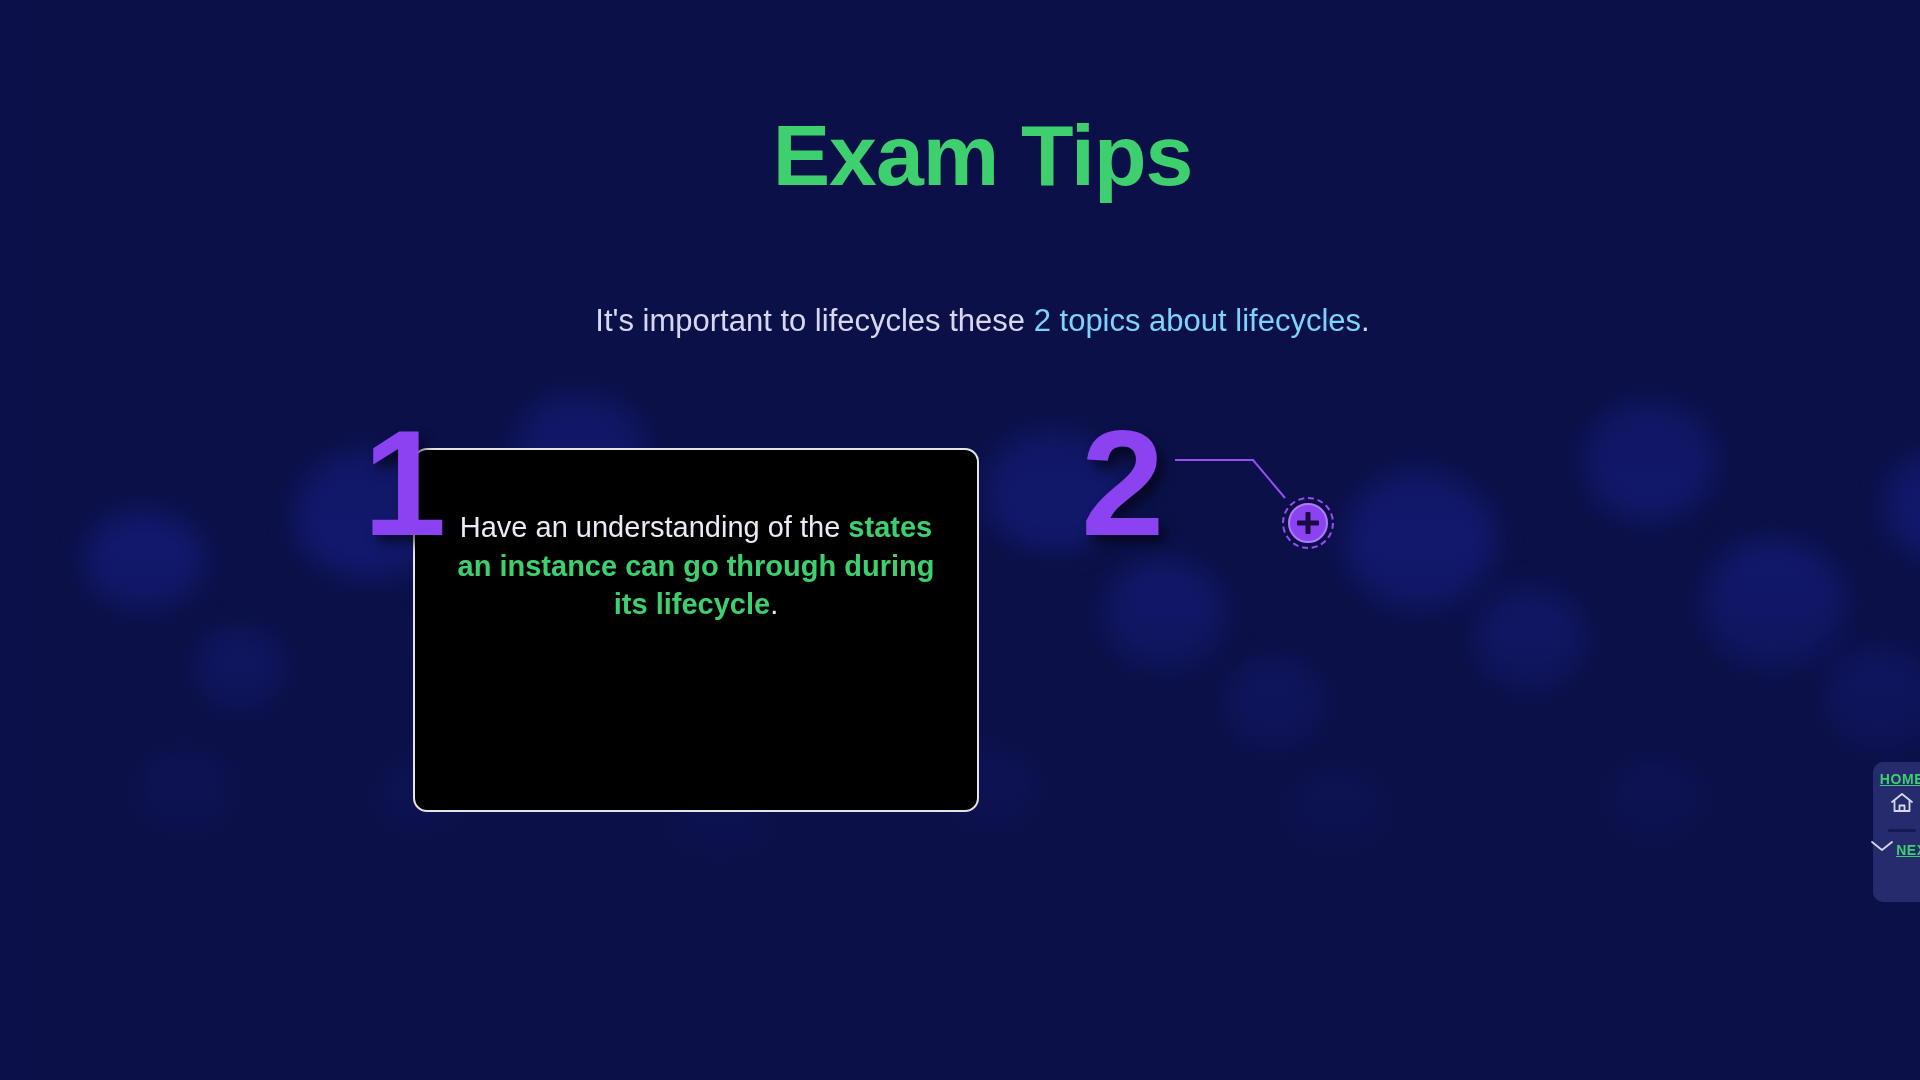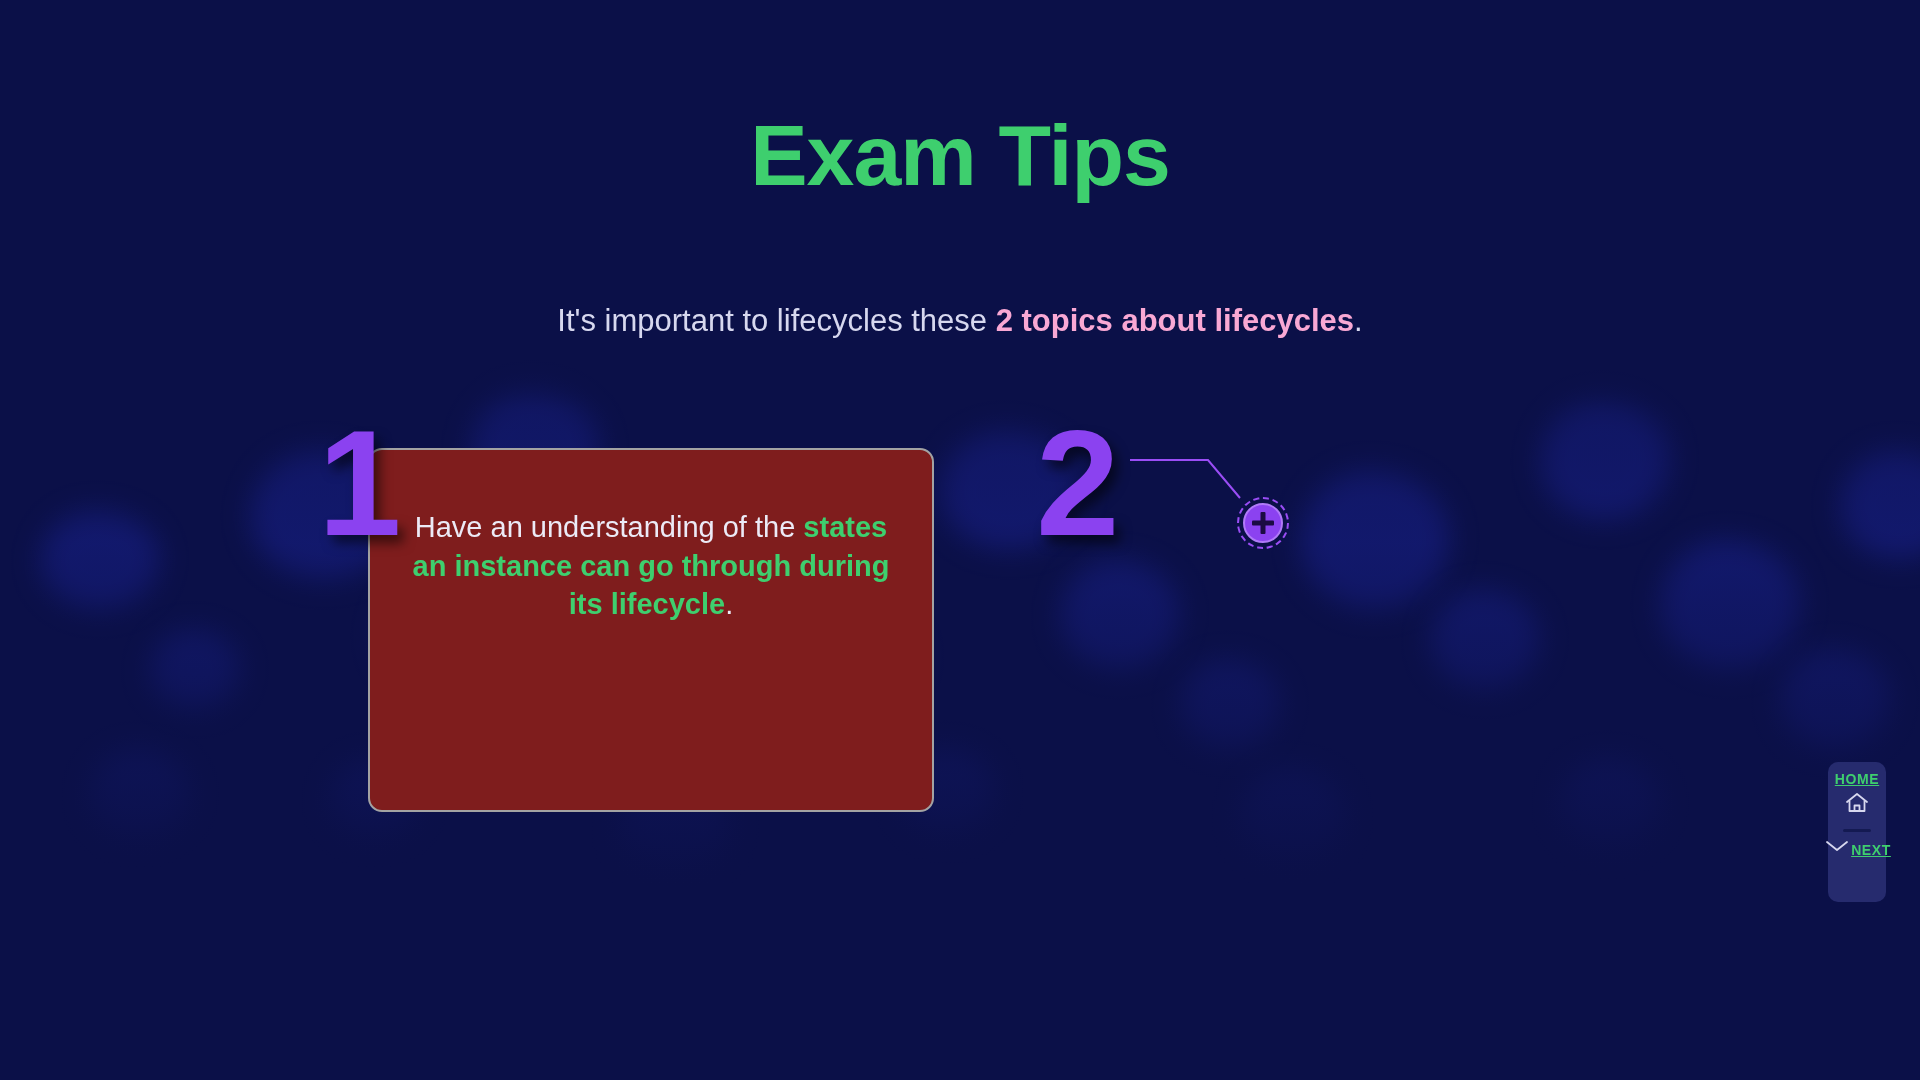--- a/index.html
+++ b/index.html
@@ -14,20 +14,21 @@
     font-family: "Liberation Sans", sans-serif;
     position: relative;
   }
 
   
   #slide {
     position: absolute;
     inset: 0;
     background: #0b1048;
     overflow: hidden;
+    margin-left: 45px;
   }
   #bg-texture {
     position: absolute;
     left: 0; right: 0;
     top: 330px;
     height: 560px;
     overflow: hidden;
     pointer-events: none;
   }
   #bg-texture .blob {
@@ -63,22 +64,22 @@
   #subtitle {
     position: absolute;
     left: 0; right: 0;
     top: 302px;
     text-align: center;
     font-size: 31px;
     color: #d7d8ef;
     line-height: 1.2;
   }
   #subtitle .em {
-    color: #f9a8d4;
-    font-weight: bold;
+    color: #7dd3fc;
+    font-weight: normal;
   }
 
   
   .numeral {
     position: absolute;
     font-size: 150px;
     font-weight: bold;
     color: #8b42f0;
     line-height: 1;
     text-shadow: 6px 8px 12px rgba(0,0,0,.55);
@@ -87,23 +88,23 @@
   }
   #numeral-1 { left: 318px; top: 408px; }
   #numeral-2 { left: 1036px; top: 408px; }
 
   #card-1 {
     position: absolute;
     left: 368px;
     top: 448px;
     width: 566px;
     height: 364px;
-    border: 2px solid #a3a3a3;
+    border: 2px solid #e5e5e5;
     border-radius: 14px;
-    background: #7f1d1d;
+    background: #000000;
     z-index: 2;
     box-sizing: border-box;
   }
   #card-1-text {
     position: absolute;
     left: 40px;
     right: 40px;
     top: 58px;
     text-align: center;
     font-size: 29px;

